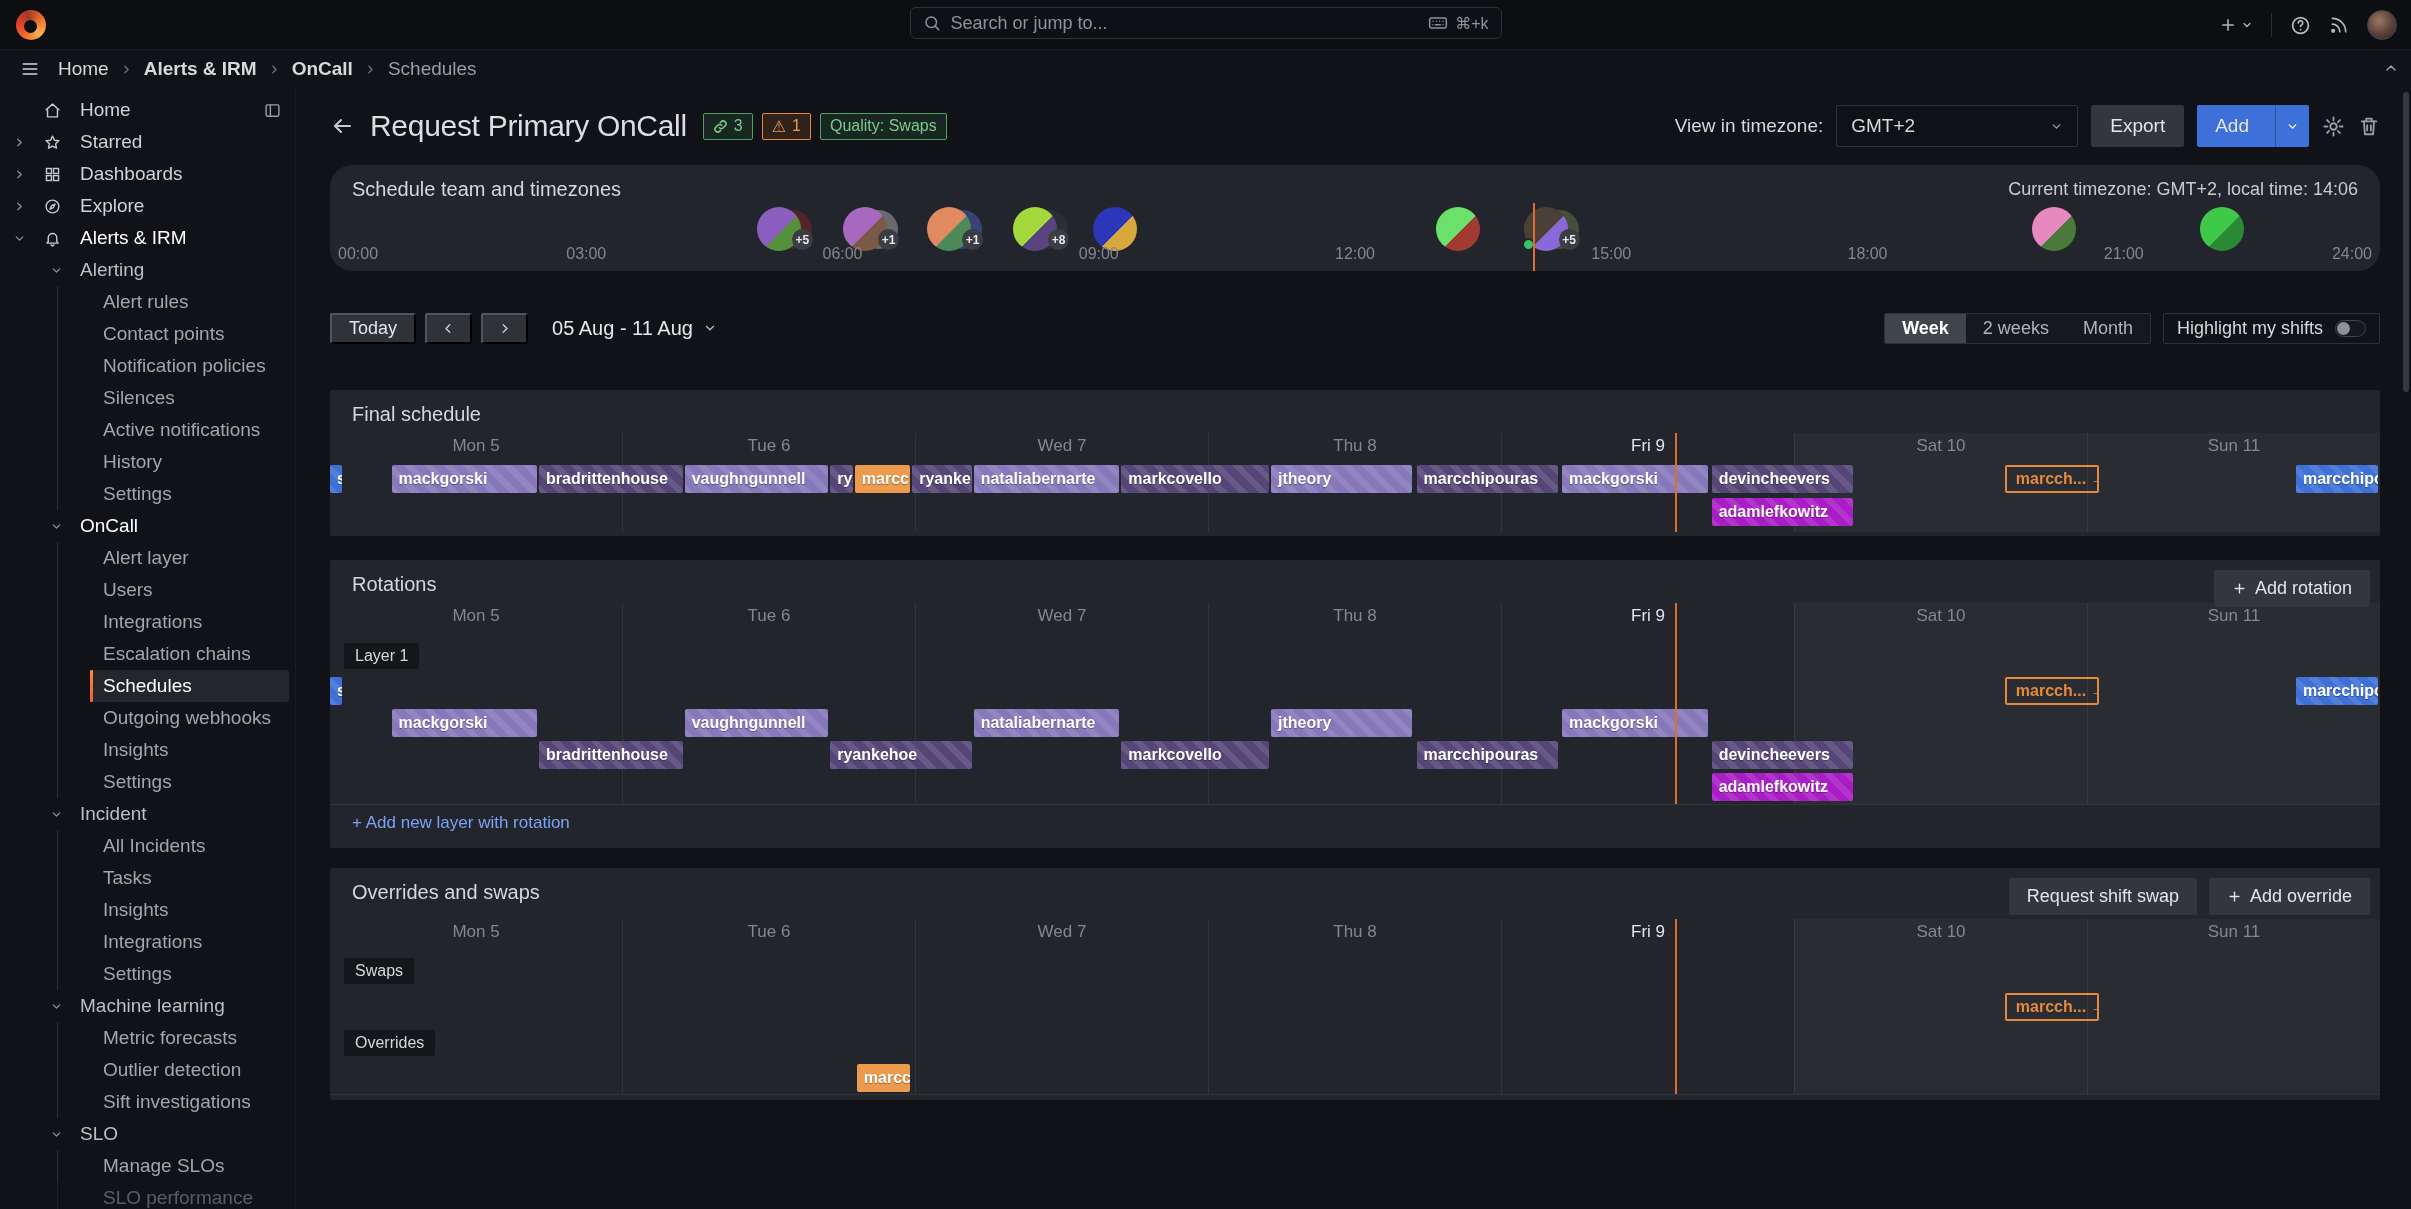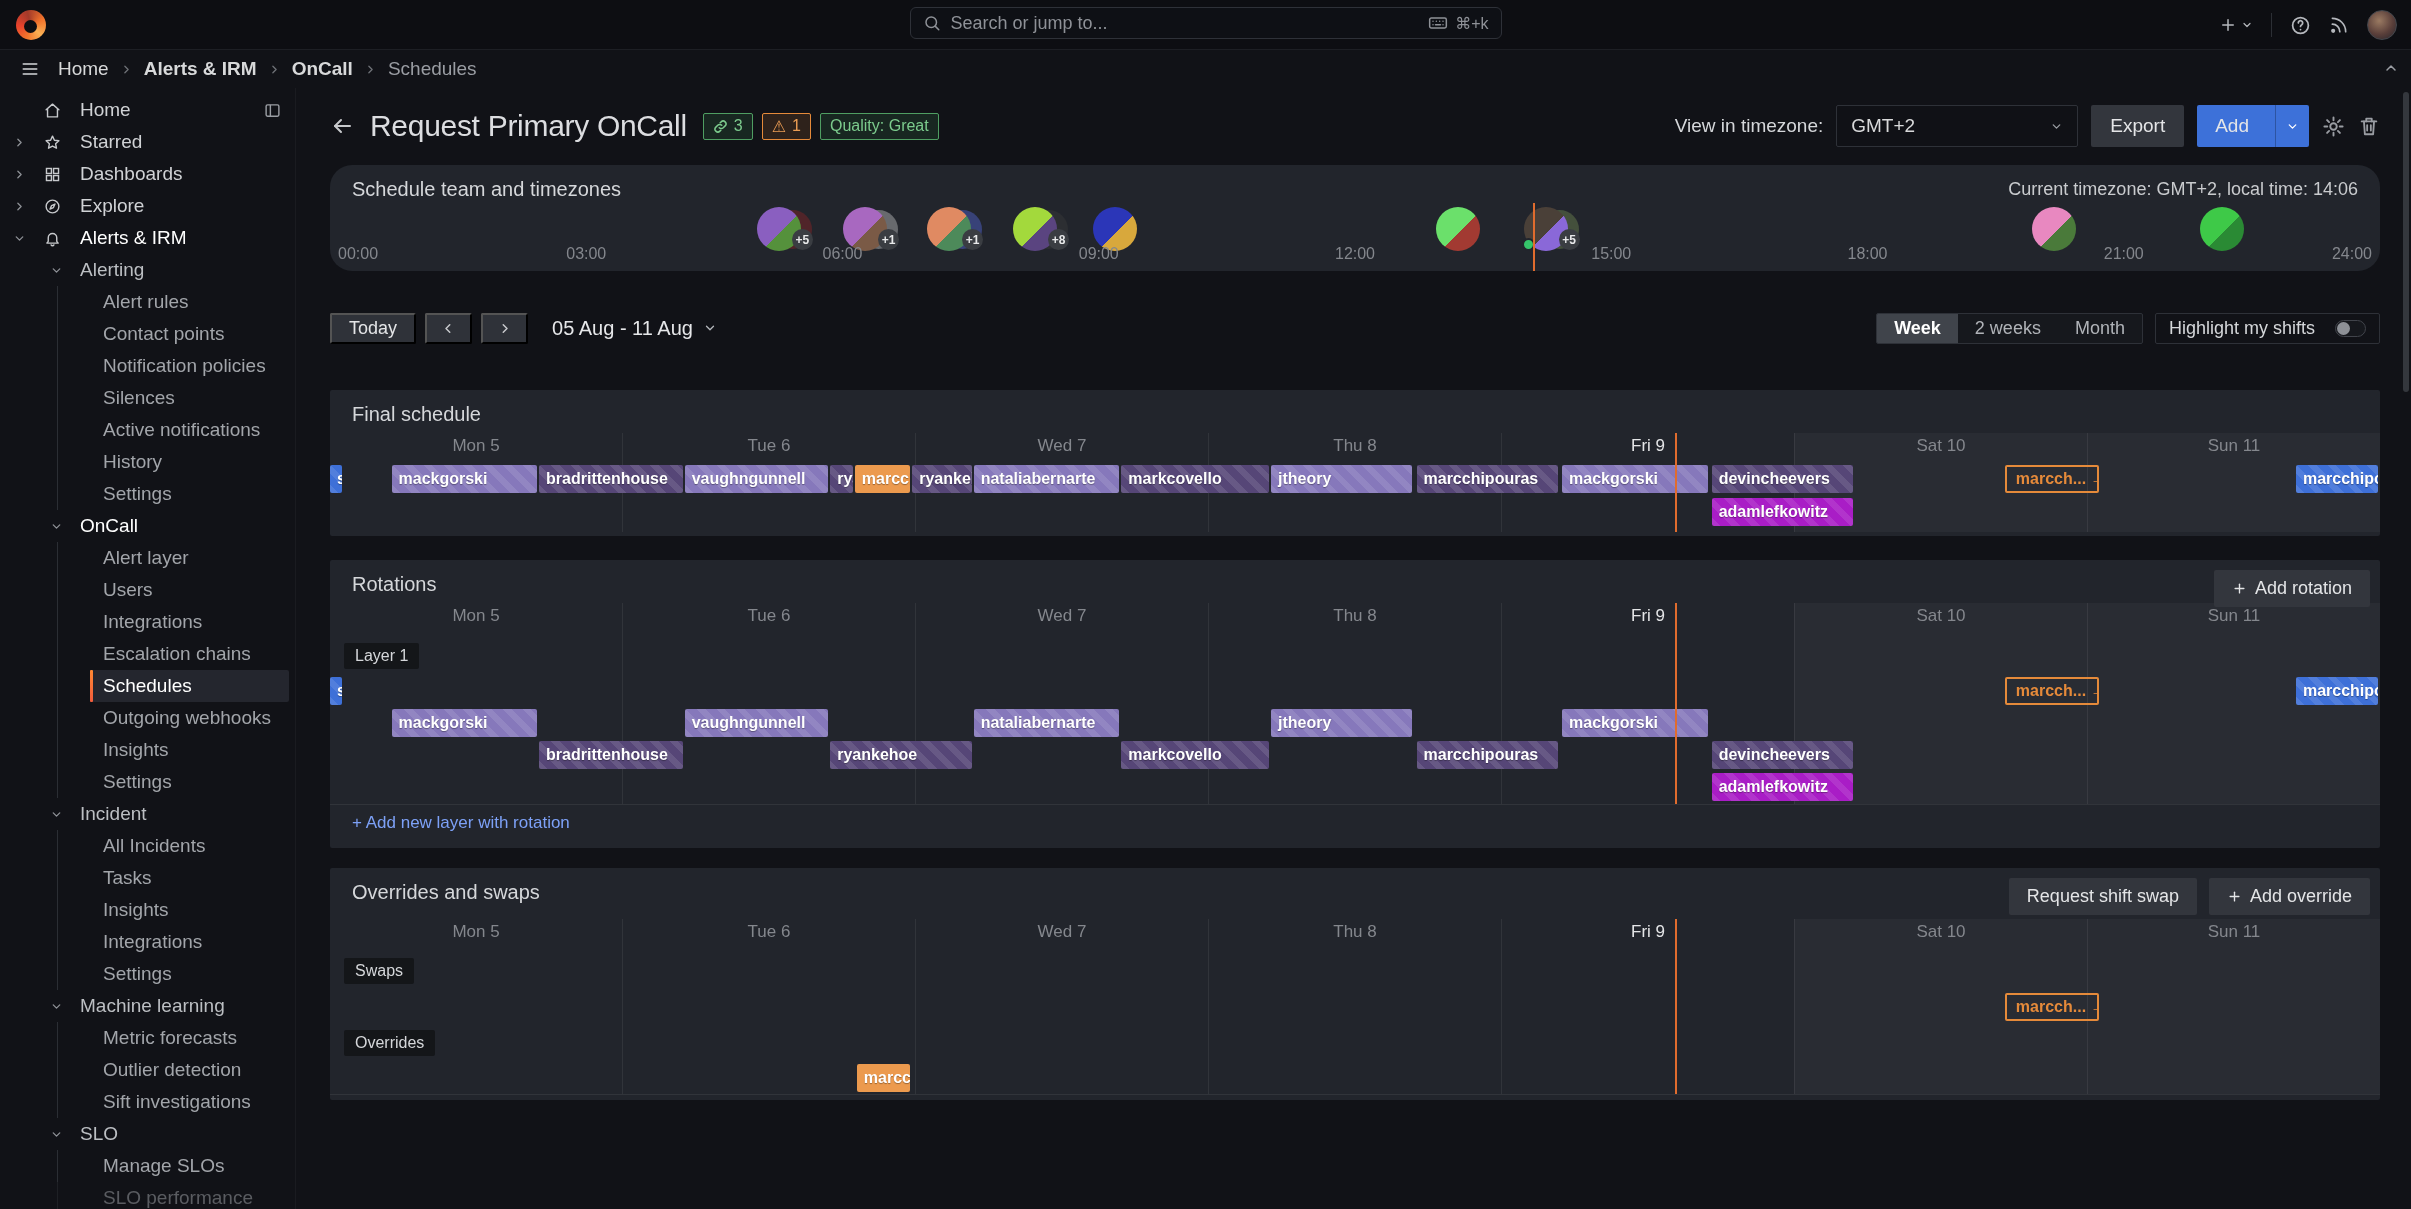--- a/index.html
+++ b/index.html
@@ -92,21 +92,21 @@
   .toolbar { position:absolute; left:34px; right:31px; top:224px; height:32px; display:flex; align-items:center; }
   .btn-sm { height:31px; padding:0 17px; font-size:18px; background:#2f3239; border-radius:2px; display:flex; align-items:center; justify-content:center; color:#e4e5e7; font-weight:500; }
   .nav-arrow { width:47px; padding:0; color:#c7c9cc; }
   .tb-left { display:flex; align-items:center; gap:9px; }
   .date-range { font-size:20px; font-weight:500; color:#e6e7e9; margin-left:15px; display:flex; align-items:center; gap:10px; }
   .date-range .sel-caret { color:#b5b8bd; }
   .tb-right { margin-left:auto; display:flex; align-items:center; gap:12px; }
   .seg { display:flex; align-items:center; border:1px solid #2e3138; border-radius:2px; height:31px; overflow:hidden; background:#16181d; }
   .seg-item { padding:0 17px; height:100%; display:flex; align-items:center; font-size:18px; color:#b0b3b8; }
   .seg-item.active { background:#40444b; color:#ffffff; font-weight:600; }
-  .hl-box { display:flex; align-items:center; gap:20px; border:1px solid #2e3138; border-radius:2px; height:31px; padding:0 13px; }
+  .hl-box { display:flex; align-items:center; gap:12px; border:1px solid #2e3138; border-radius:2px; height:31px; padding:0 13px; }
   .hl-label { font-size:18px; color:#d5d7da; }
   .toggle { width:31px; height:17px; border-radius:9px; background:#16181d; border:1px solid #41444b; position:relative; }
   .toggle .knob { position:absolute; left:1px; top:1px; width:13px; height:13px; border-radius:50%; background:#8e9197; }
 
   
   .grid { position:absolute; left:0; right:0; display:flex; }
   .day-col { flex:1; border-left:1px solid rgba(255,255,255,.07); position:relative; }
   .day-col:first-child { border-left:none; }
   .day-col.weekend { background:rgba(255,255,255,.035); }
   .day-name { position:absolute; top:3px; left:0; right:0; text-align:center; font-size:17px; color:#84878d; }
@@ -438,21 +438,21 @@
               <path d="M10 14a4.5 4.5 0 0 0 6.4 0l3-3a4.5 4.5 0 0 0-6.4-6.4L11.5 6"></path>
               <path d="M14 10a4.5 4.5 0 0 0-6.4 0l-3 3a4.5 4.5 0 0 0 6.4 6.4l1.5-1.4"></path>
             </svg>
           <span>3</span>
         </span>
         <span class="badge orange">
           <span>⚠</span>
           <span>1</span>
         </span>
         <span class="badge green">
-            <span>Quality: Great</span>
+            <span>Quality: Swaps</span>
           </span>
       </div>
       <div class="header-right">
         <span class="tz-label">View in timezone:</span>
         <div class="tz-select">
           <span>GMT+2</span>
           <span class="sel-caret">
               <svg width="13" height="13" viewBox="0 0 24 24" fill="none" stroke="currentColor" stroke-width="2.4" stroke-linecap="round" stroke-linejoin="round">
                 <polyline points="6 9 12 15 18 9"></polyline>
               </svg>

